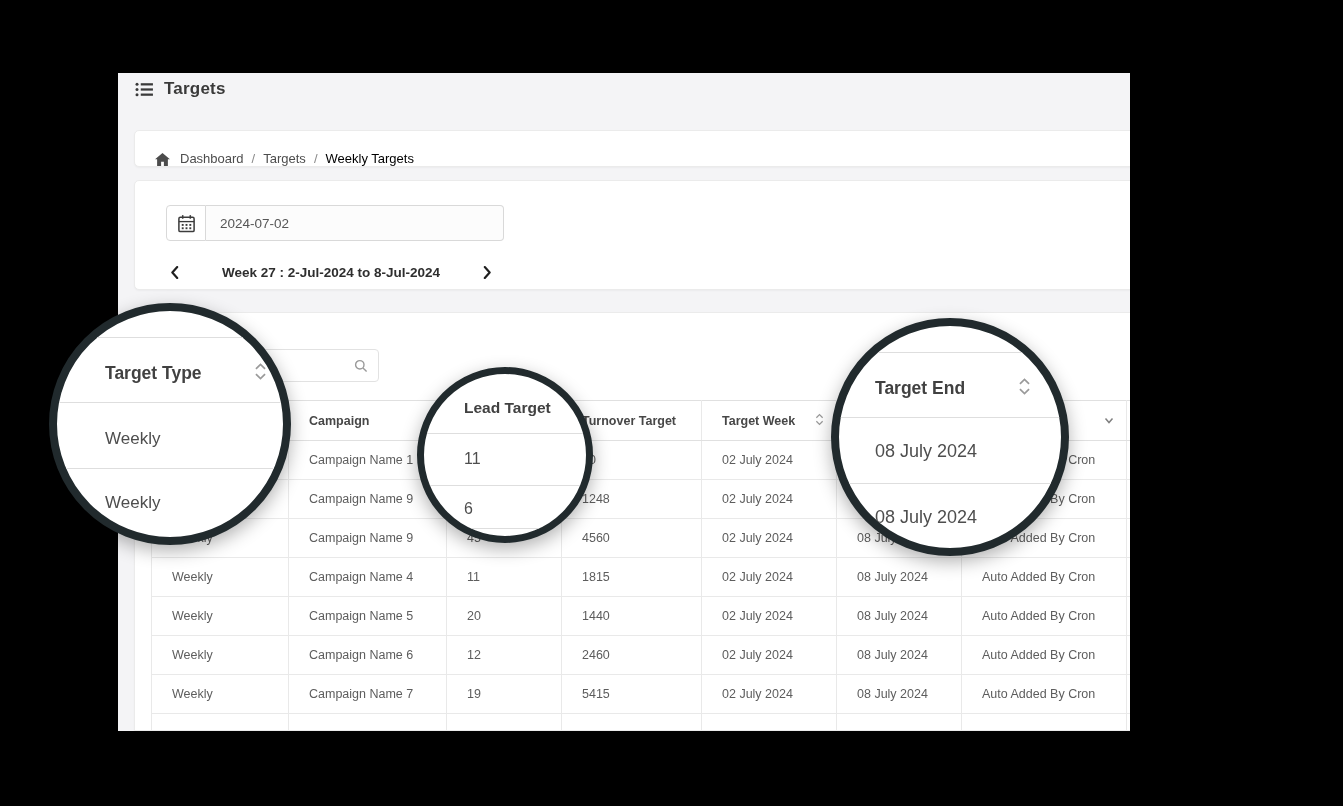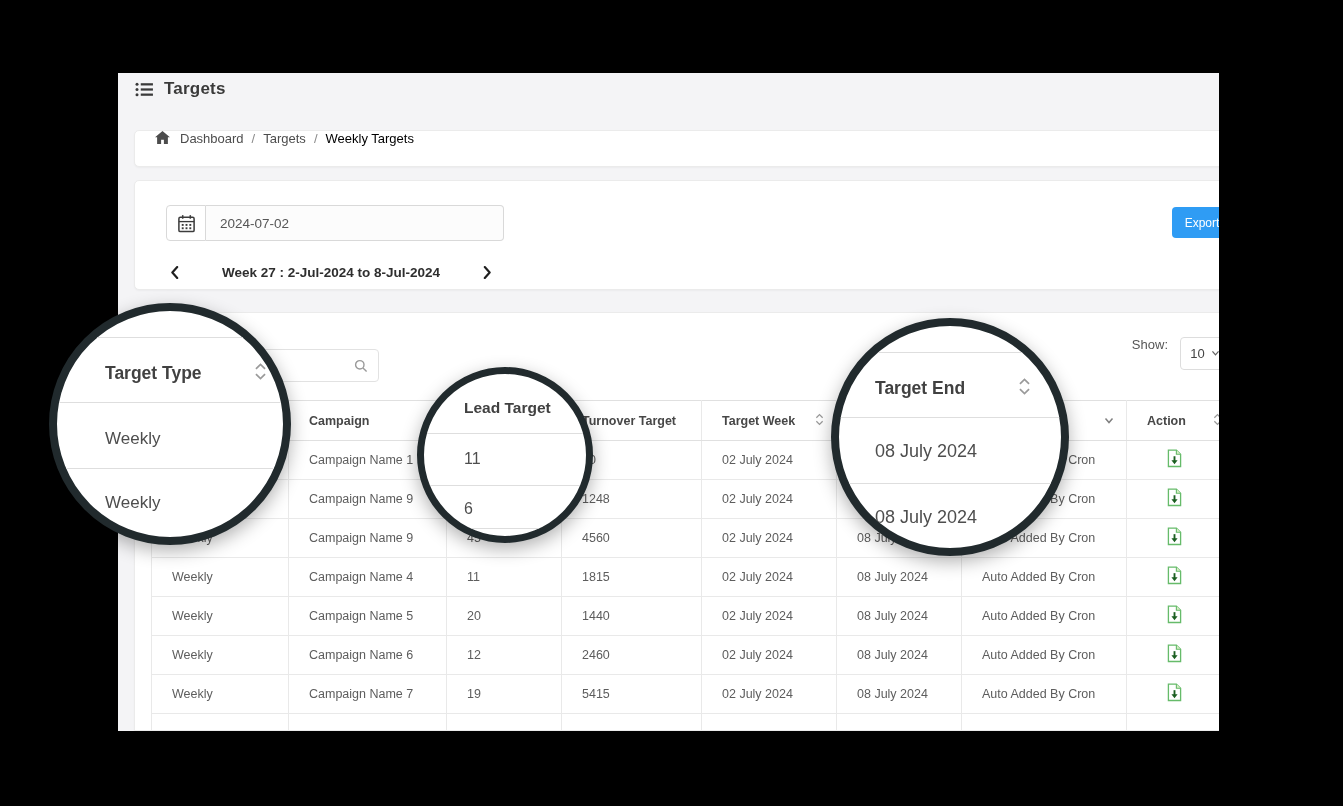--- a/index.html
+++ b/index.html
@@ -1,28 +1,28 @@
 <!DOCTYPE html>
 <html><head>
 <meta charset="utf-8">
 <style>
   * { margin:0; padding:0; box-sizing:border-box; }
   html,body { background:#000; }
   body { font-family:"Liberation Sans", sans-serif; }
-  .canvas { position:relative; width:1219px; height:806px; background:#000; overflow:hidden; }
+  .canvas { position:relative; width:1130px; height:806px; background:#000; overflow:hidden; }
   .page { position:absolute; left:118px; top:73px; width:1150px; height:658px; background:#f4f4f6; }
 
   
   .title-row { position:absolute; left:17px; top:6px; display:flex; align-items:center; gap:10px; }
   .title-row .ttl { font-size:17px; font-weight:700; color:#3a3a3a; letter-spacing:.2px; }
 
   
   .card { position:absolute; background:#fff; border:1px solid #ebebeb; border-radius:5px;
           box-shadow:0 1px 2px rgba(0,0,0,.04); }
-  .breadcrumb-card { left:16px; top:57px; width:1116px; height:37px; display:flex; align-items:flex-start; padding-left:20px; }
+  .breadcrumb-card { left:16px; top:57px; width:1116px; height:37px; display:flex; align-items:flex-end; padding-left:20px; }
   .crumb { font-size:13px; color:#4d4d4d; }
   .crumb-sep { font-size:13px; color:#8a8a8a; margin:0 8px; }
   .crumb-muted { color:#000000; }
   .bc-home { margin-right:10px; display:flex; align-items:center; }
 
   .filter-card { left:16px; top:107px; width:1116px; height:110px; }
   .date-group { position:absolute; left:31px; top:24px; display:flex; }
   .cal-btn { width:40px; height:36px; border:1px solid #d9d9d9; border-radius:4px 0 0 4px; background:#fff;
              display:flex; align-items:center; justify-content:center; cursor:pointer; }
   .date-input { width:298px; height:36px; border:1px solid #d9d9d9; border-left:none; border-radius:0 4px 4px 0;

